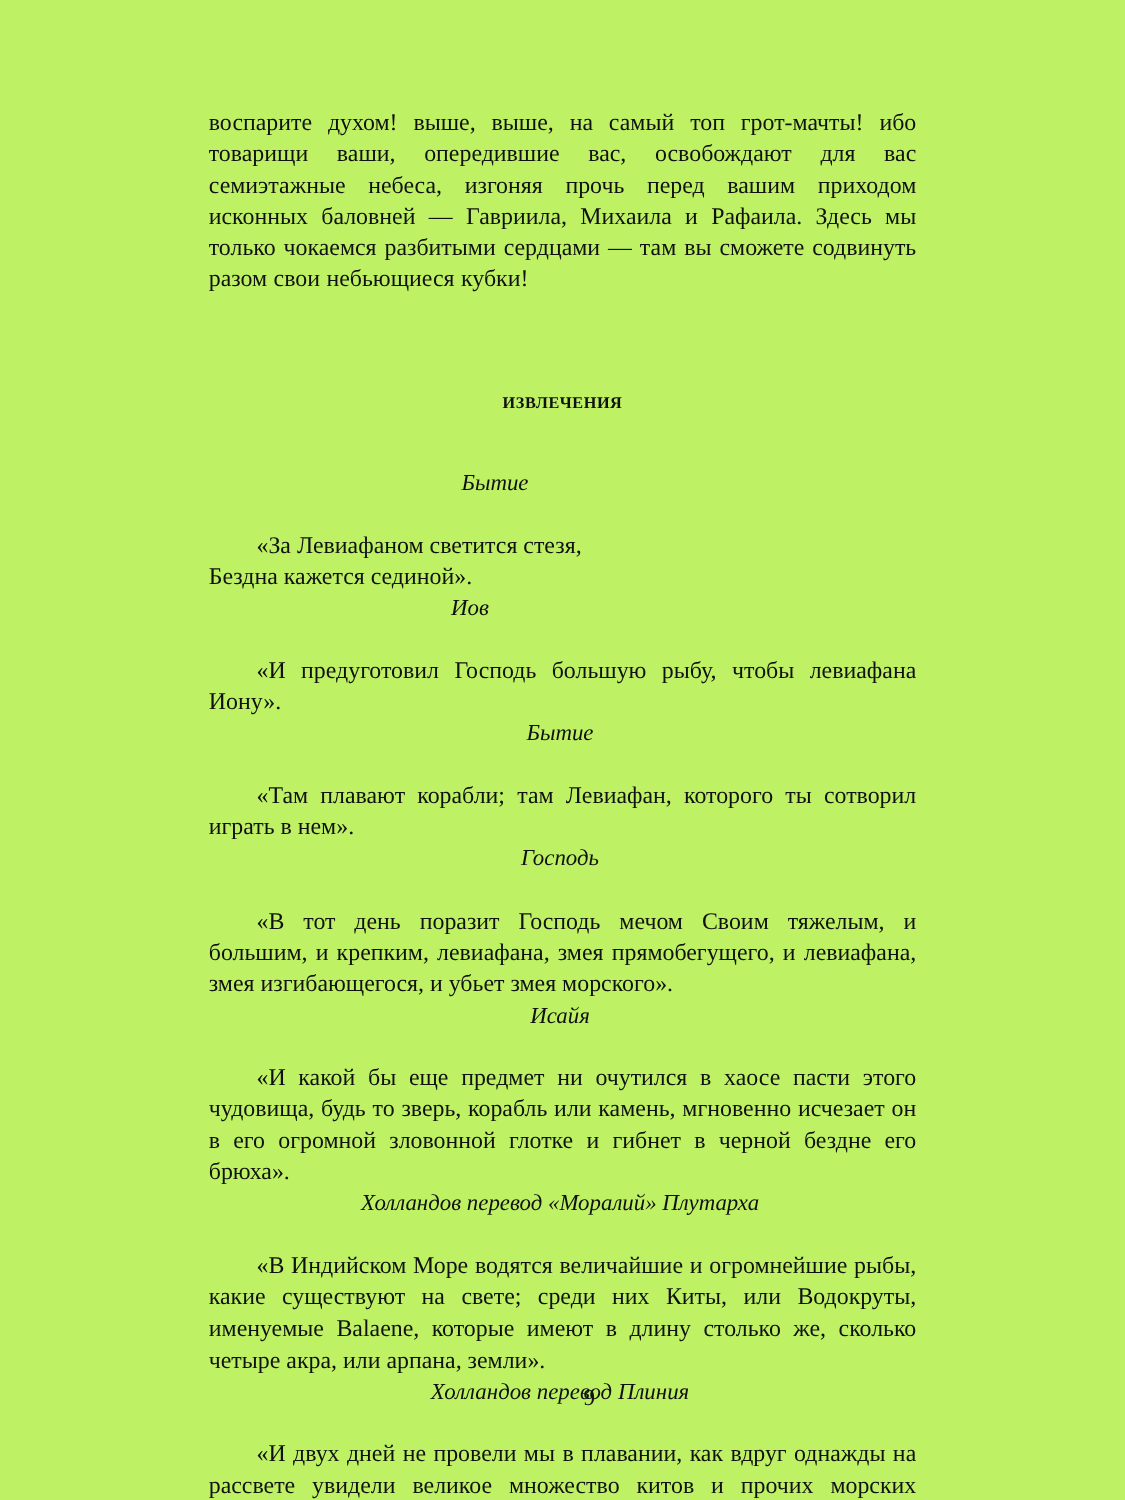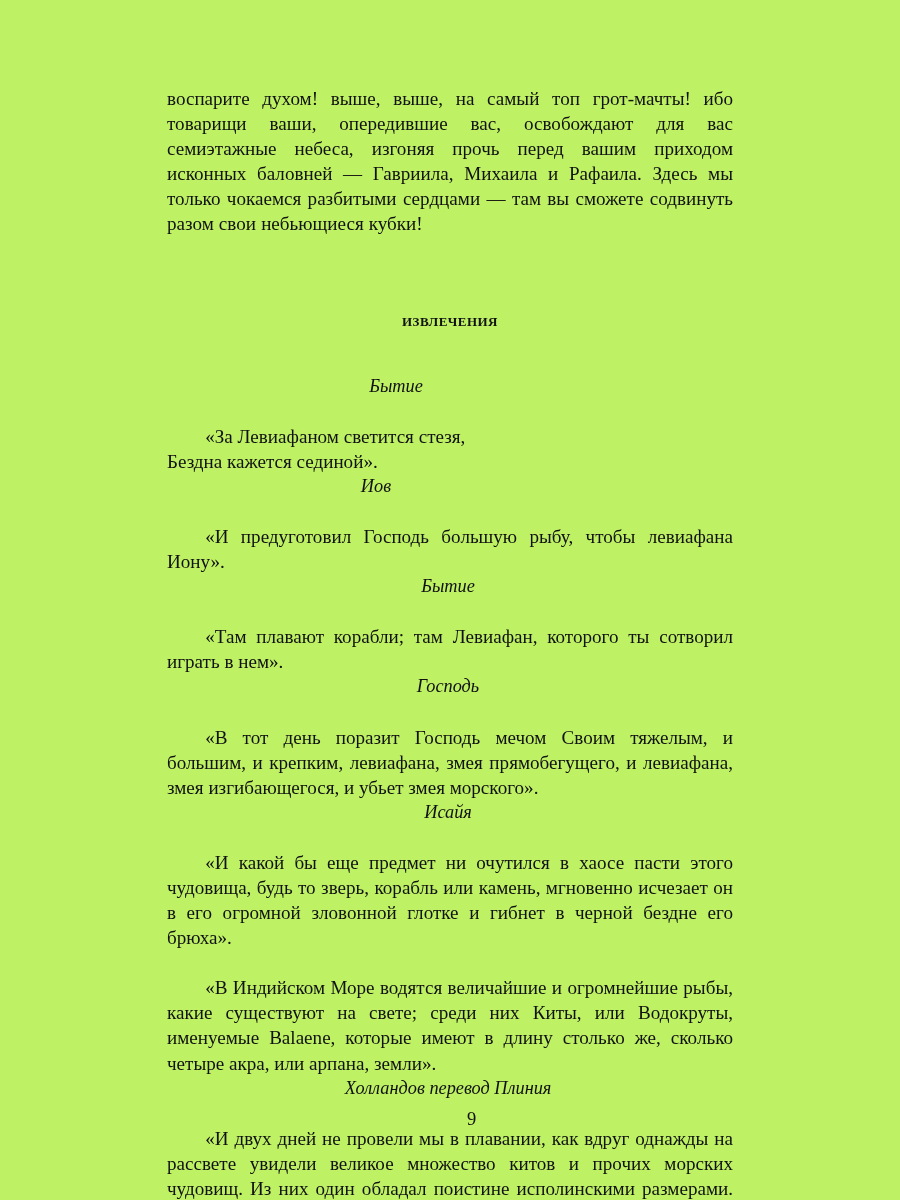--- a/index.html
+++ b/index.html
@@ -120,20 +120,21 @@
     <div class="quote-gap"></div>
 
     <div>
       <p class="quote-body">«В тот день поразит Господь мечом Своим тяжелым, и большим, и крепким, левиафана, змея прямобегущего, и левиафана, змея изгибающегося, и убьет змея морского».</p>
       <p class="attribution inset-0">Исайя</p>
     </div>
     <div class="quote-gap"></div>
 
     <div>
       <p class="quote-body">«И какой бы еще предмет ни очутился в хаосе пасти этого чудовища, будь то зверь, корабль или камень, мгновенно исчезает он в его огромной зловонной глотке и гибнет в черной бездне его брюха».</p>
+      <p class="attribution inset-0">Холландов перевод «Моралий» Плутарха</p>
     </div>
     <div class="quote-gap"></div>
 
     <div>
       <p class="quote-body">«В Индийском Море водятся величайшие и огромнейшие рыбы, какие существуют на свете; среди них Киты, или Водокруты, именуемые Balaene, которые имеют в длину столько же, сколько четыре акра, или арпана, земли».</p>
       <p class="attribution inset-0">Холландов перевод Плиния</p>
     </div>
     <div class="quote-gap"></div>
 
     <div>

